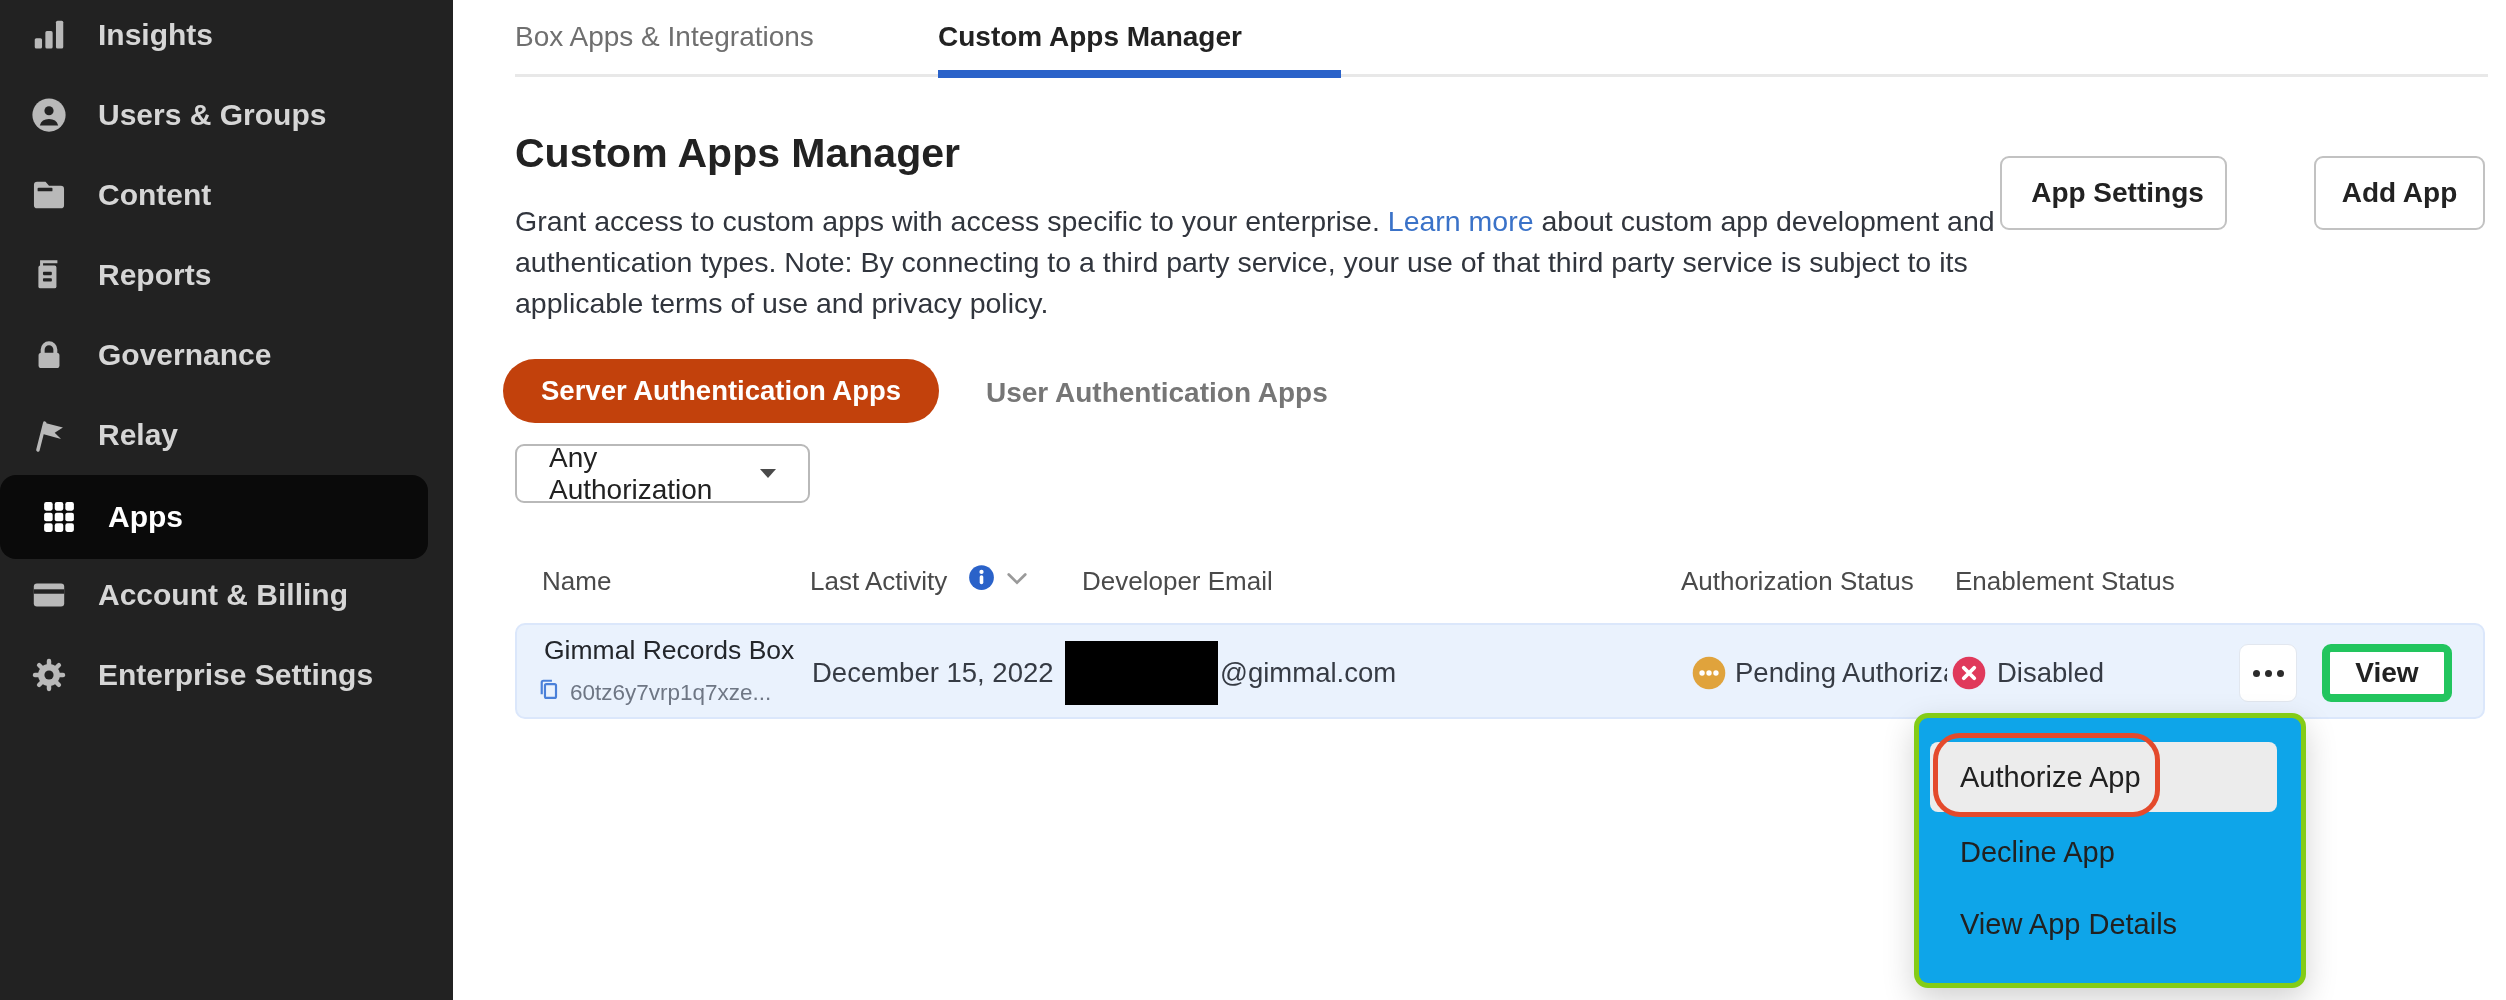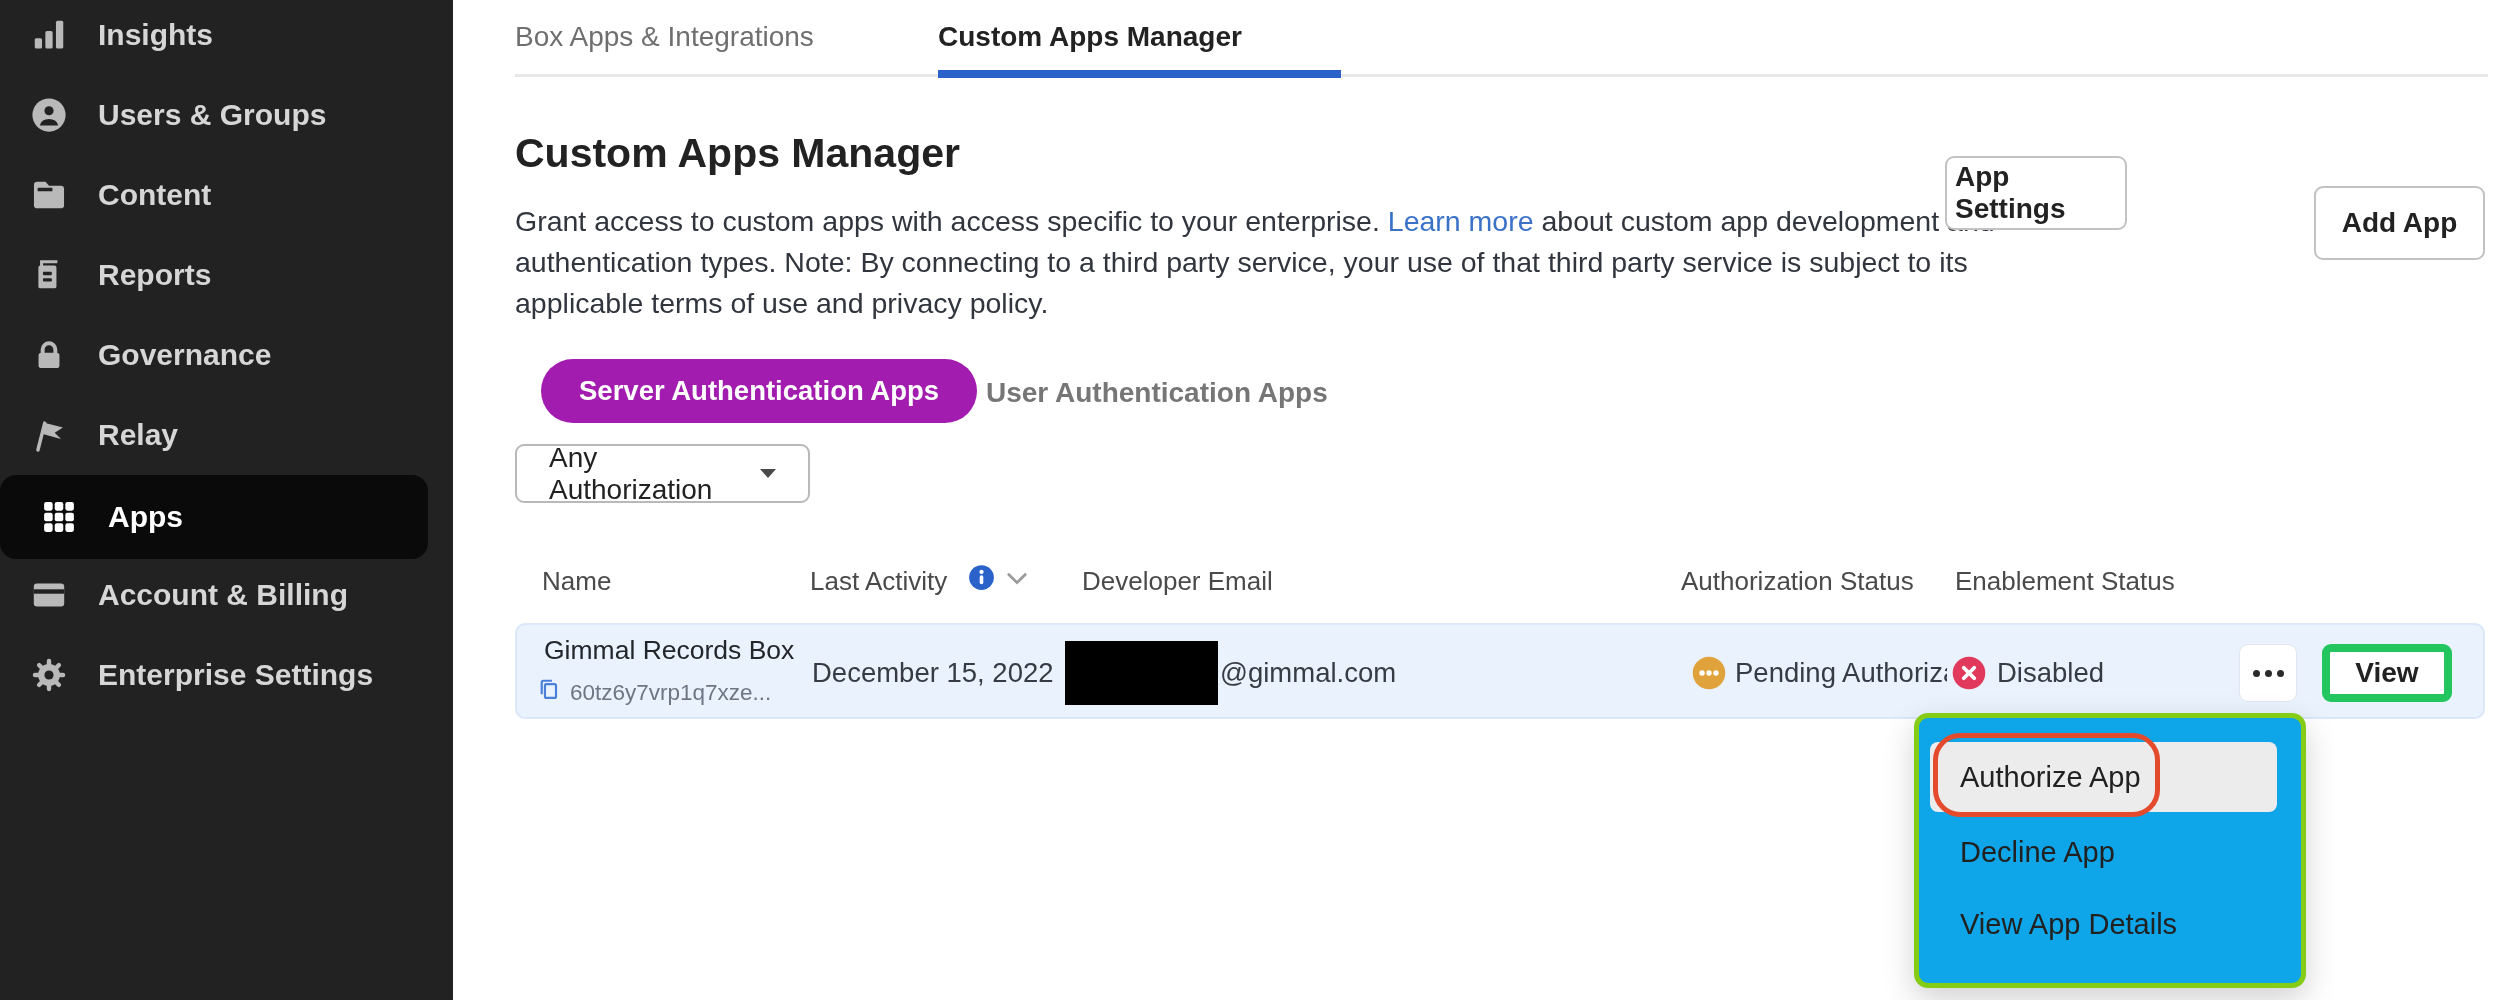--- a/index.html
+++ b/index.html
@@ -21,25 +21,25 @@
   .tabbar-line{position:absolute;left:515px;top:74px;width:1973px;height:3px;background:#e8e8e8;}
   .tab-underline{position:absolute;left:938px;top:70px;width:403px;height:8px;background:#2a62c9;}
 
   
   .page-title{position:absolute;left:515px;top:103px;font-size:41px;font-weight:700;color:#222;}
   .page-desc{position:absolute;left:515px;top:172px;width:1480px;font-size:28.5px;line-height:41px;color:#31353d;}
   .link{color:#3a72c8;cursor:pointer;}
   .btn{position:absolute;top:156px;height:74px;box-sizing:border-box;background:#fff;
        border:2px solid #c2c2c2;border-radius:9px;display:flex;align-items:center;justify-content:center;
        font-size:28px;font-weight:700;color:#222;cursor:pointer;}
-  .btn-app-settings{left:1945px;width:182px;padding-left:8px;}
-  .btn-add-app{left:2314px;width:171px;margin-top:30px;}
-
-  
-  .pill-active{position:absolute;left:541px;top:359px;height:64px;border-radius:32px;background:#a21caf;
+  .btn-app-settings{left:2000px;width:227px;padding-left:8px;}
+  .btn-add-app{left:2314px;width:171px;}
+
+  
+  .pill-active{position:absolute;left:503px;top:359px;height:64px;border-radius:32px;background:#c2410c;
                color:#fff;display:flex;align-items:center;padding:0 38px;font-size:27.5px;font-weight:700;cursor:pointer;}
   .pill-inactive{position:absolute;left:986px;top:377px;font-size:28px;font-weight:700;color:#767676;cursor:pointer;}
 
   
   .dropdown{position:absolute;left:515px;top:444px;width:295px;height:59px;box-sizing:border-box;
             border:2px solid #b9b9b9;border-radius:9px;background:#fff;display:flex;align-items:center;
             padding:0 32px;font-size:28px;color:#222;cursor:pointer;}
   .caret{width:0;height:0;border-left:8px solid transparent;border-right:8px solid transparent;
          border-top:9px solid #4a4a4a;margin-left:18px;}
 

